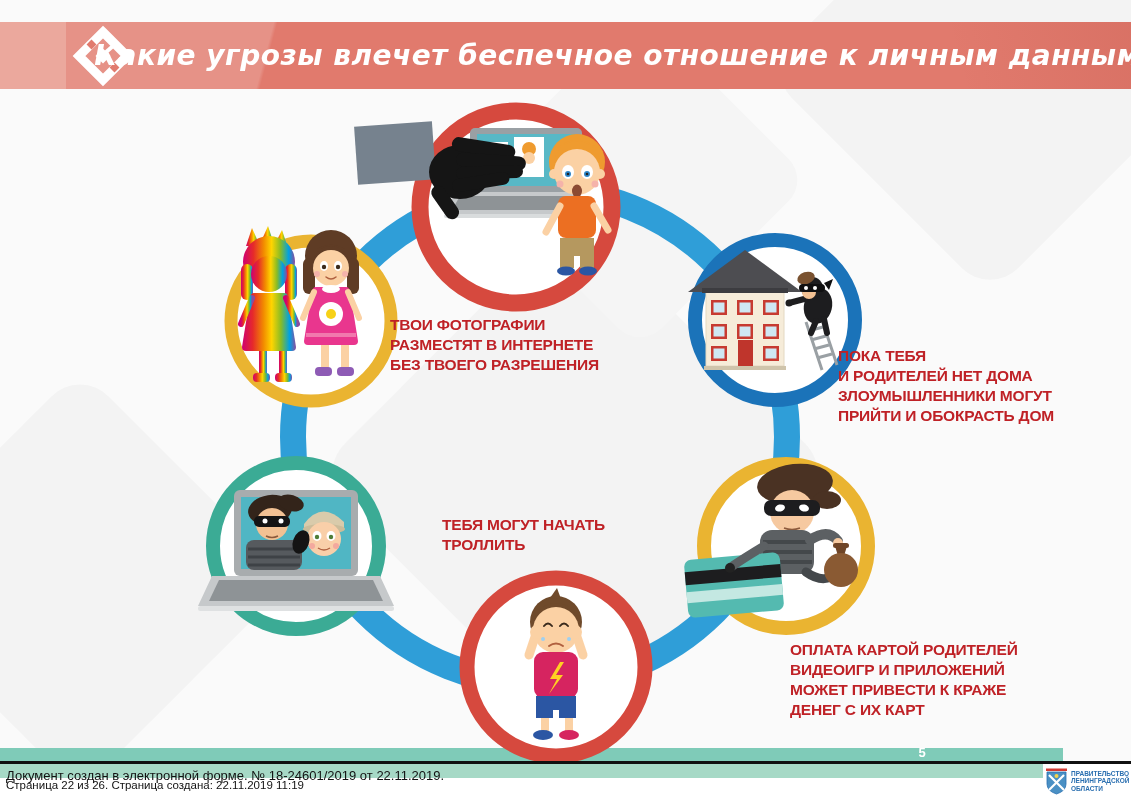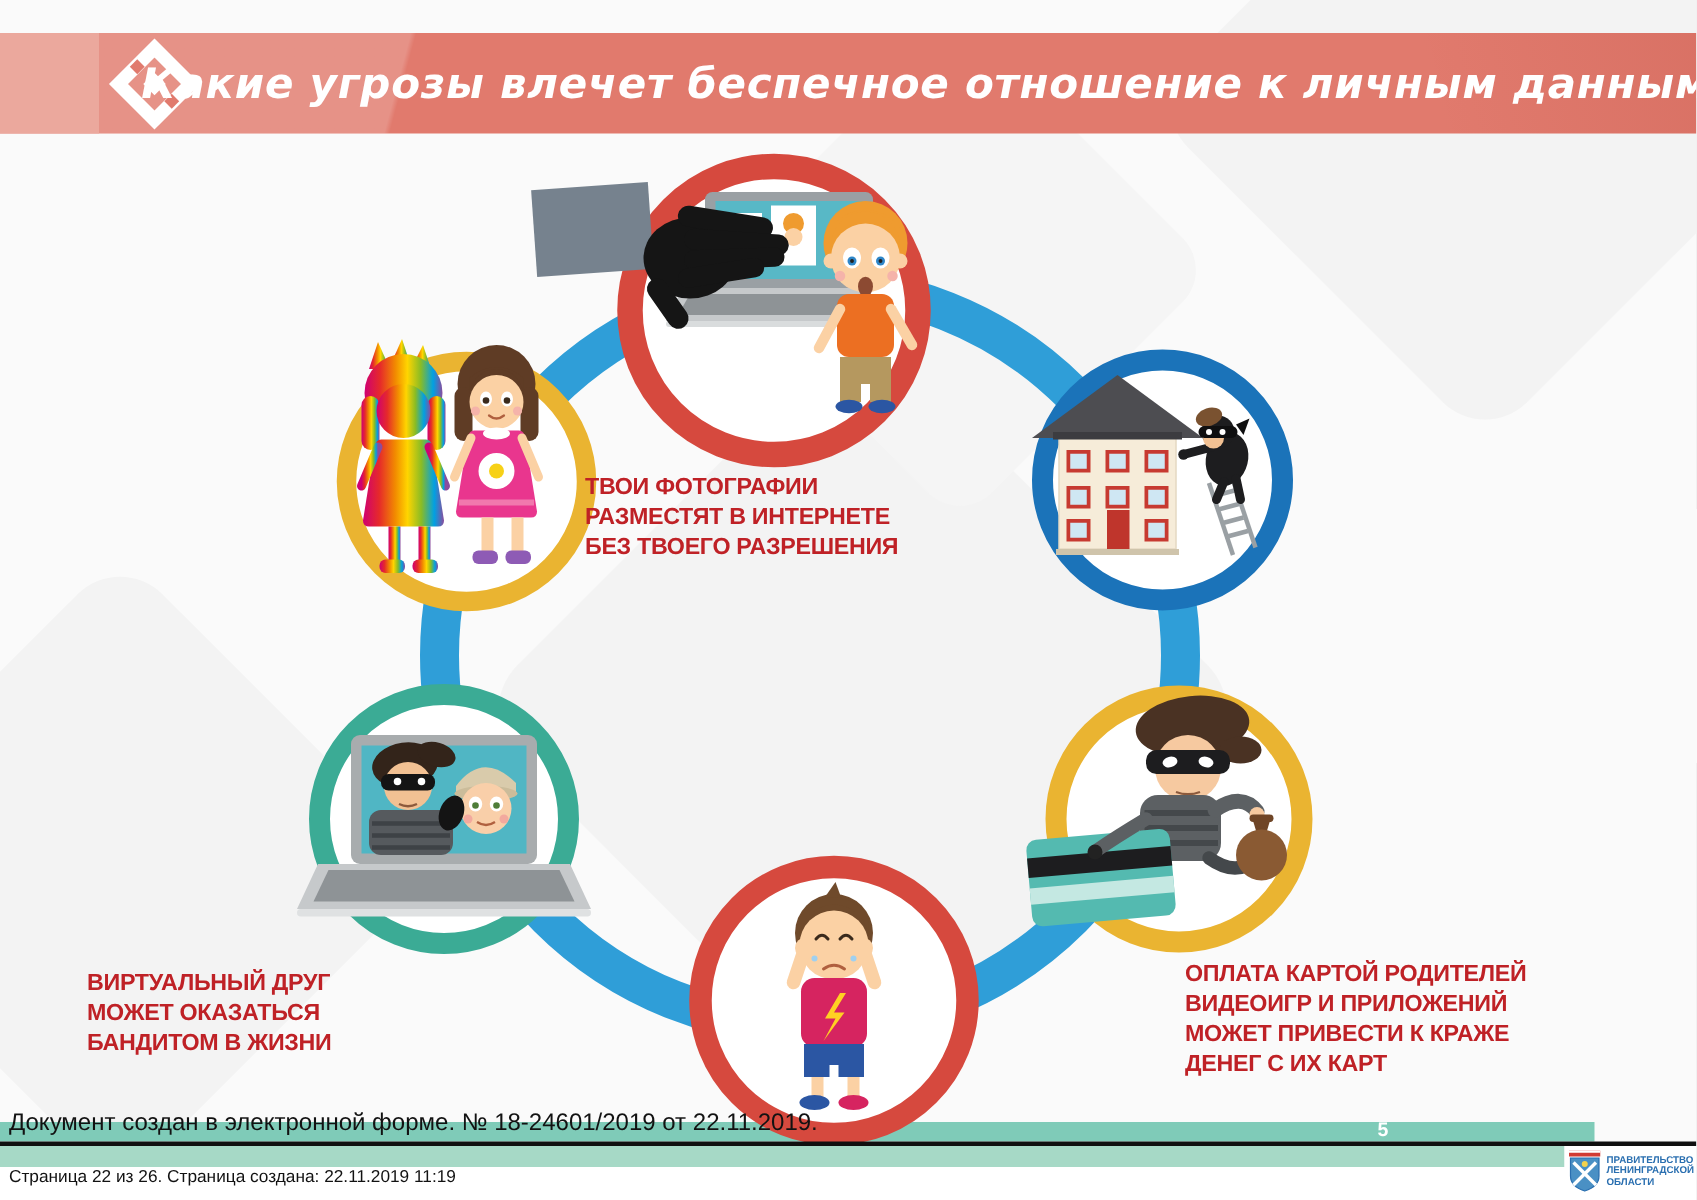--- a/index.html
+++ b/index.html
@@ -34,21 +34,21 @@
   .lbl-double{left:28px;top:346px;width:270px;}
   .lbl-burglary{left:838px;top:346px;width:292px;}
   .lbl-trolling{left:442px;top:515px;width:250px;}
   .lbl-bandit{left:58px;top:646px;width:235px;}
   .lbl-card{left:790px;top:640px;width:285px;}
   
   .page-number{position:absolute;left:905px;top:746px;width:34px;height:14px;z-index:2;
     color:#ffffff;font-size:13px;font-weight:bold;text-align:center;line-height:14px;}
   .footer-line{position:absolute;left:0;top:761px;width:1131px;height:3px;background:#101010;z-index:4;}
   .stamp-strip{position:absolute;left:0;top:764px;width:1043px;height:14px;background:#a6d9c6;z-index:4;}
-  .stamp-text1{position:absolute;left:6px;top:740px;z-index:5;font-size:16px;color:#121212;}
+  .stamp-text1{position:absolute;left:6px;top:768px;z-index:5;font-size:13px;color:#121212;}
   .stamp-text2{position:absolute;left:6px;top:779px;z-index:5;font-size:11.5px;color:#121212;}
   .footer-white{position:absolute;left:0;top:778px;width:1131px;height:22px;background:#ffffff;z-index:4;}
   .gov-logo{position:absolute;left:1043px;top:764px;width:88px;height:34px;background:#ffffff;z-index:6;
     display:flex;align-items:center;gap:4px;padding-left:3px;box-sizing:border-box;}
   .gov-logo-text{font-size:6.5px;font-weight:bold;color:#2a6fb0;line-height:1.1;white-space:pre-line;letter-spacing:0;}
 </style>
 </head>
 <body>
 
 <div class="slide">
@@ -314,23 +314,26 @@
       </g>
 
       <path d="M764,546 Q744,558 731,567" stroke="#5c6063" stroke-width="9" fill="none" stroke-linecap="round"></path>
       <circle cx="730" cy="568" r="5" fill="#222222"></circle>
     </g>
   </svg>
 
   <div class="threat-label lbl-photos">ТВОИ ФОТОГРАФИИ
 РАЗМЕСТЯТ В ИНТЕРНЕТЕ
 БЕЗ ТВОЕГО РАЗРЕШЕНИЯ</div>
-  <div class="threat-label lbl-bandit">ВИРТУАЛЬНЫЙ ДРУГ
-МОЖЕТ ОКАЗАТЬСЯ
-БАНДИТОМ В ЖИЗНИ</div>
+  <div class="threat-label lbl-burglary">ПОКА ТЕБЯ
+И РОДИТЕЛЕЙ НЕТ ДОМА
+ЗЛОУМЫШЛЕННИКИ МОГУТ
+ПРИЙТИ И ОБОКРАСТЬ ДОМ</div>
+  <div class="threat-label lbl-trolling">ТЕБЯ МОГУТ НАЧАТЬ
+ТРОЛЛИТЬ</div>
   <div class="threat-label lbl-card">ОПЛАТА КАРТОЙ РОДИТЕЛЕЙ
 ВИДЕОИГР И ПРИЛОЖЕНИЙ
 МОЖЕТ ПРИВЕСТИ К КРАЖЕ
 ДЕНЕГ С ИХ КАРТ</div>
 
   <div class="header-band">
     <div class="band-light-left"></div>
     <div class="band-diag"></div>
     <div class="band-dark-right"></div>
     <div class="header-logo">

